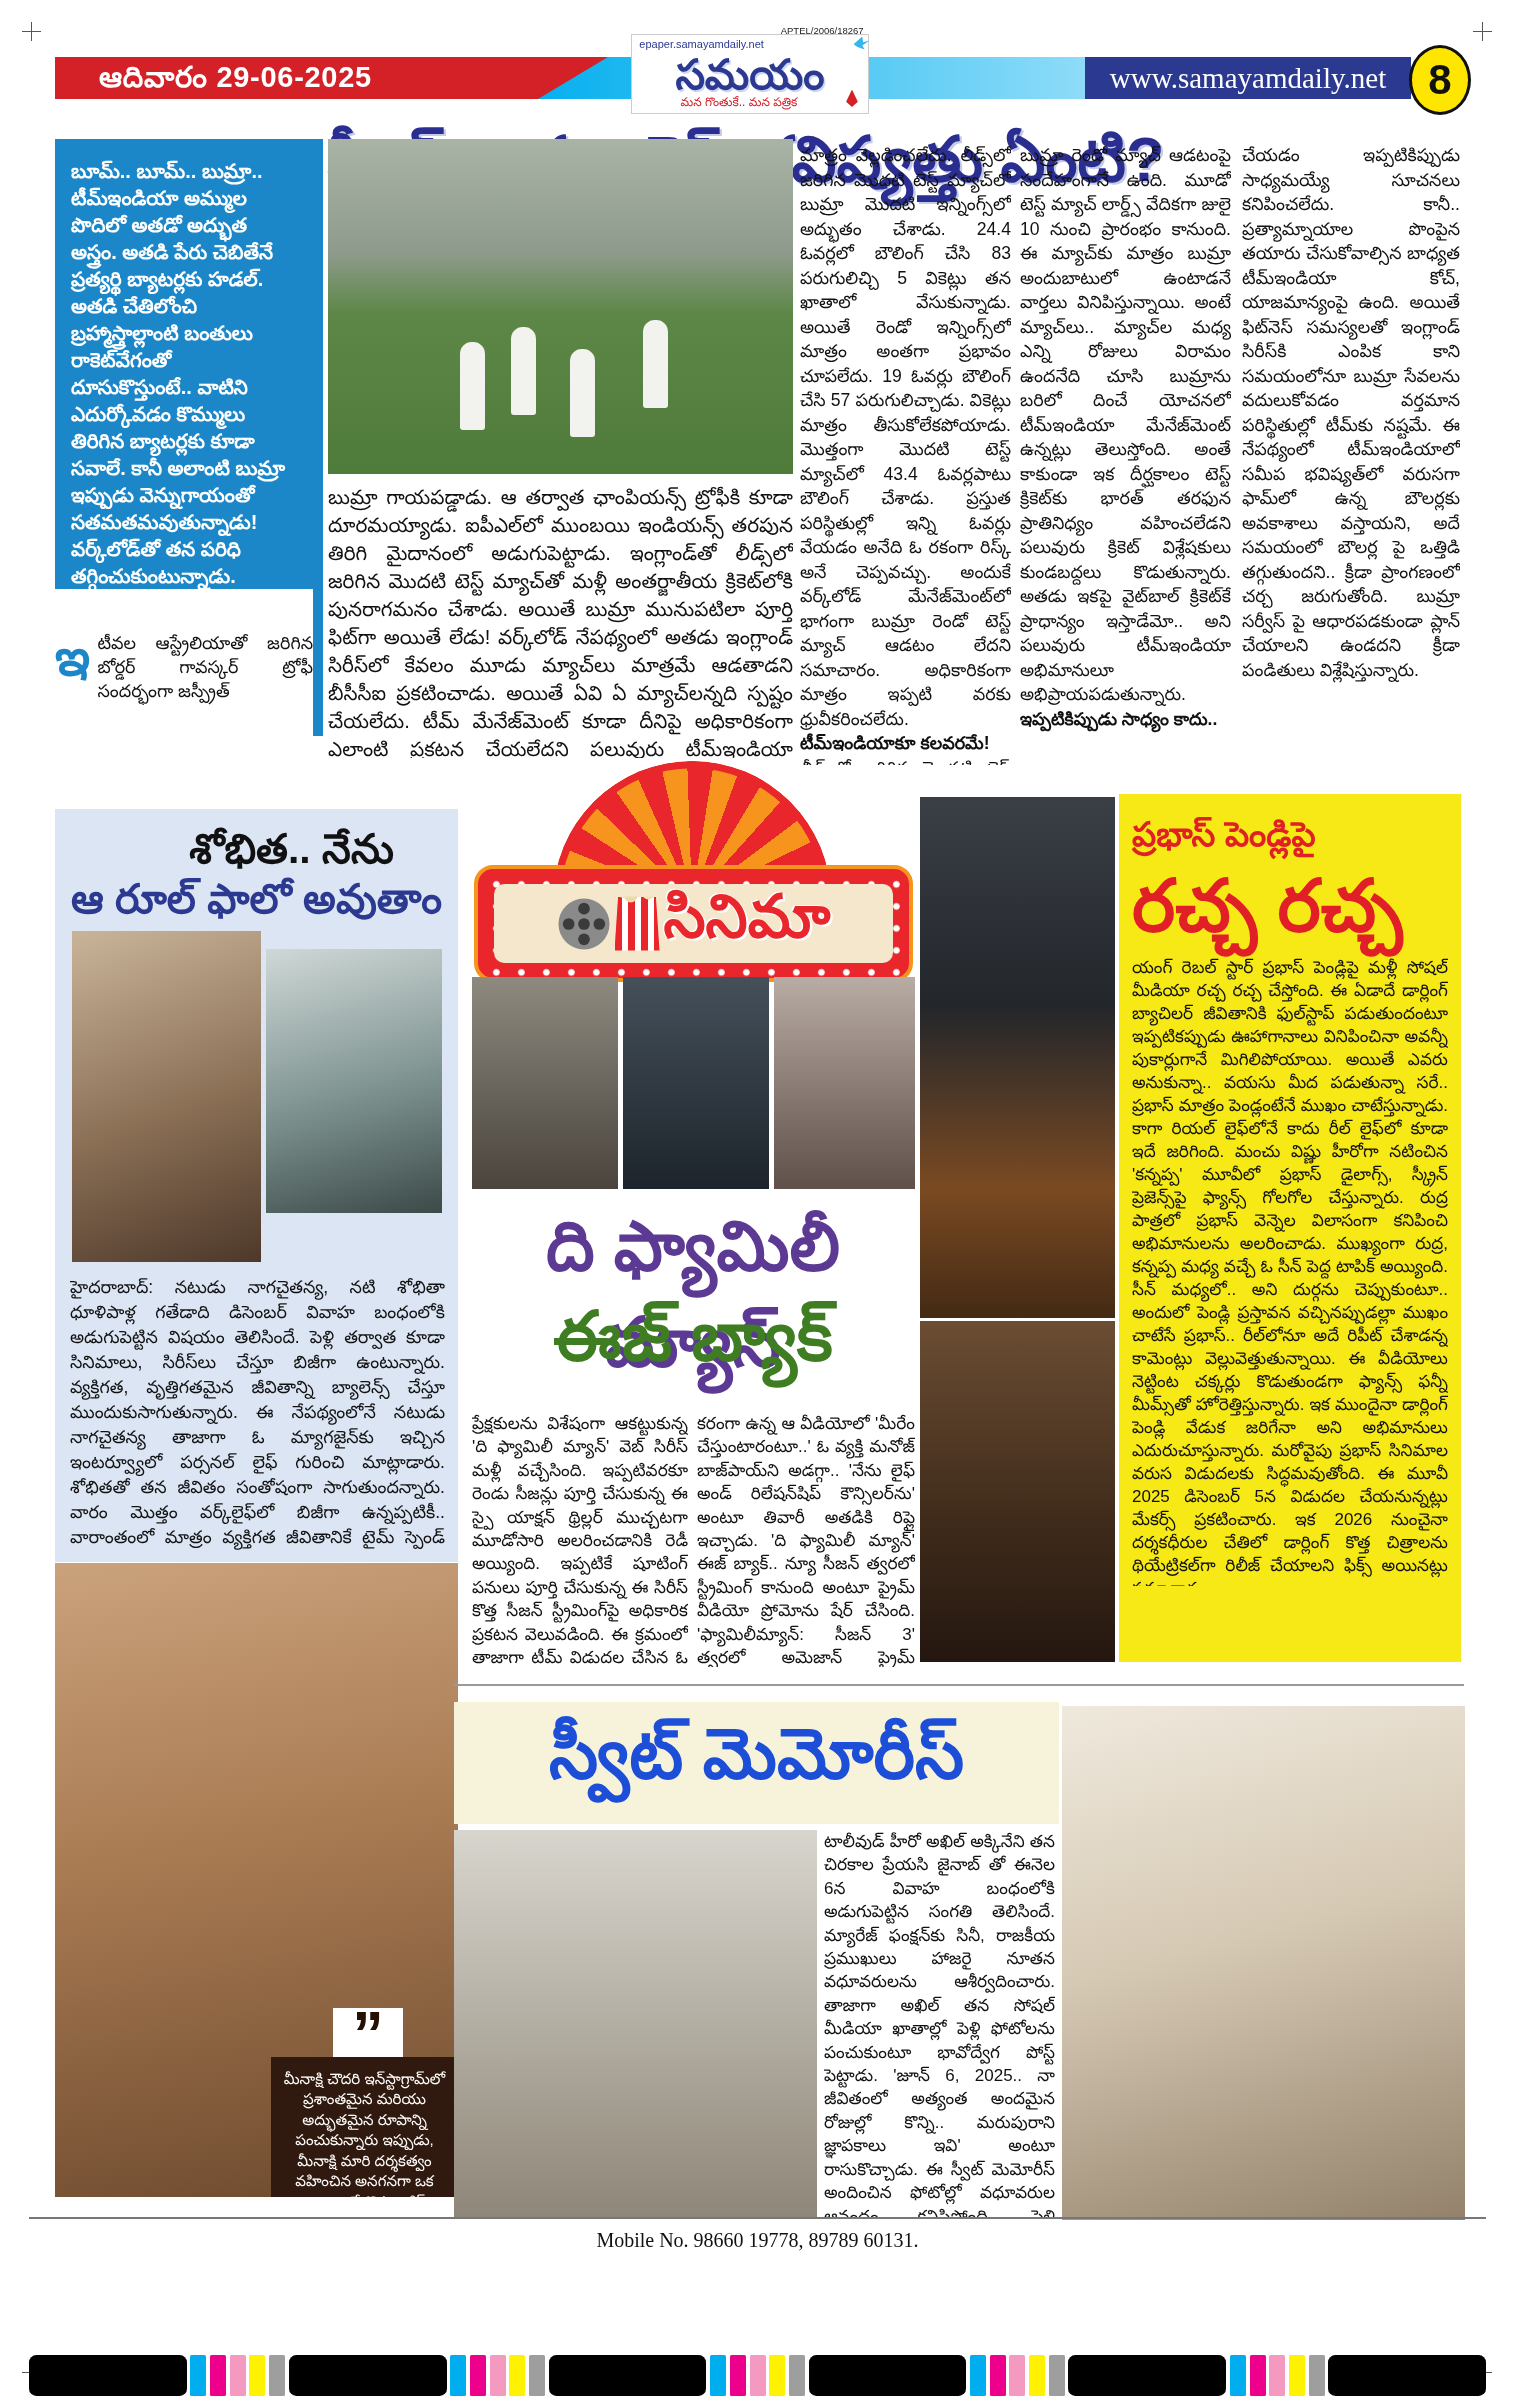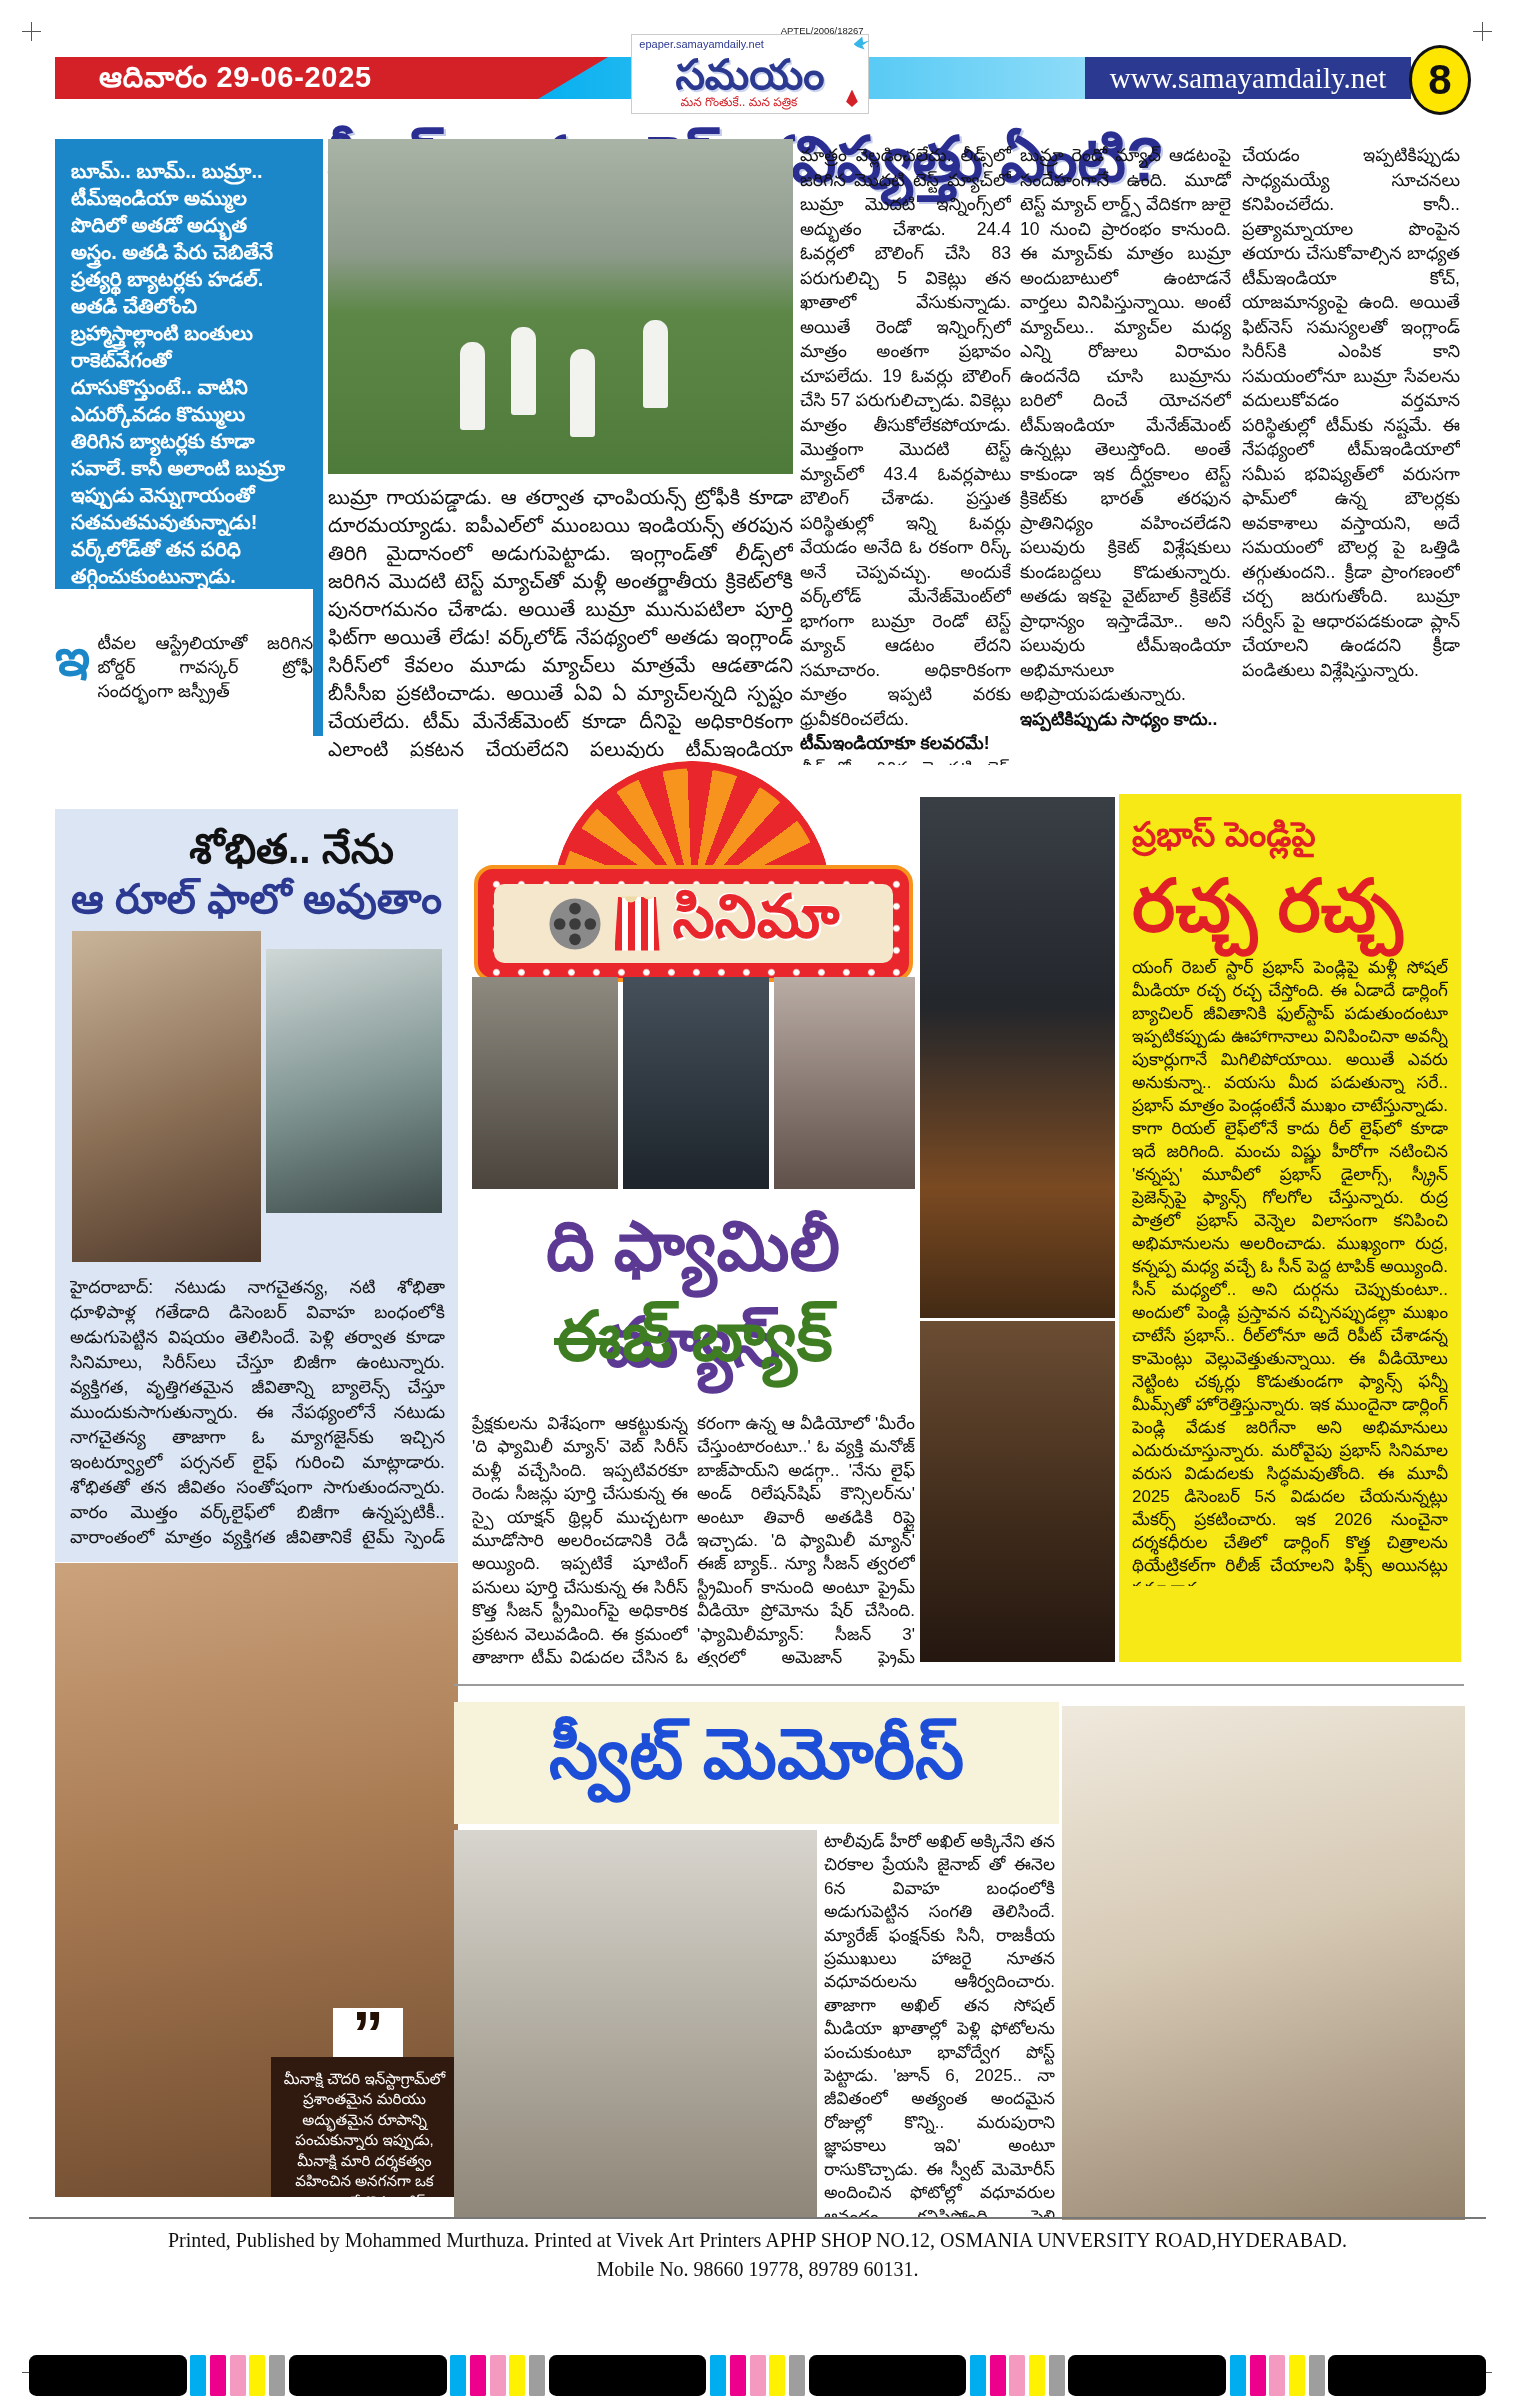--- a/index.html
+++ b/index.html
@@ -50,21 +50,21 @@
   
   .fan{left:553px;top:761px;width:278px;height:139px;border-radius:278px 278px 0 0;overflow:hidden;}
   .fan-inner{position:absolute;left:0;top:0;width:278px;height:278px;border-radius:50%;
       background:repeating-conic-gradient(from -90deg,#e8262c 0 11deg,#f7941d 11deg 22deg);
       box-shadow:inset 0 0 0 7.3px #e8262c;}
   .fan-hole{position:absolute;left:110px;top:110px;width:59px;height:59px;border-radius:50%;background:#fff;border:7.3px solid #e8262c;box-sizing:border-box;}
   .marq{left:474px;top:865px;width:439px;height:117px;background:#e8262c;border-radius:19px;
         border:4.4px solid #f7941d;box-sizing:border-box;
         background-image:radial-gradient(circle,#fff 2.9px,rgba(255,255,255,0) 3.7px);background-size:25px 22px;background-position:5.9px 4.4px;}
   .marq-in{position:absolute;left:16px;top:14.6px;right:16px;bottom:14.6px;background:#f5e7cc;border-radius:10.2px;
-        display:flex;align-items:center;justify-content:center;gap:13px;}
+        display:flex;align-items:center;justify-content:center;gap:4px;}
   .cinema-word{font-size:60px;font-weight:bold;color:#e8262c;text-shadow:2.2px 2.2px 0 #fff,-1.5px -1.5px 0 #fff;}
   .reel{width:54px;height:54px;}
   .popcorn{width:45px;height:54px;background:repeating-linear-gradient(90deg,#e8262c 0 6.6px,#fff 6.6px 13px);
       clip-path:polygon(8% 0,92% 0,100% 100%,0 100%);position:relative;}
   .popcorn:before{content:"";position:absolute;left:2.9px;top:-11.7px;width:13px;height:13px;border-radius:50%;
       background:#f3e2b4;box-shadow:13px -2.9px 0 #f3e2b4,25px 1.5px 0 #f3e2b4,7.3px 4.4px 0 #efd9a5;}
   
   .feat-left{left:55px;top:809px;width:403px;height:753px;background:#dbe5f3;}
   .sho-h1{left:55px;top:826px;width:403px;text-align:center;font-size:41px;font-weight:bold;color:#111;padding-left:35px;}
   .sho-h2{left:55px;top:876px;width:403px;text-align:center;font-size:41px;font-weight:bold;color:#2b3990;}
@@ -229,21 +229,20 @@
   <div class="abs divider"></div>
   <div class="abs cream-box">
     <div class="sweet-h">స్వీట్ మెమోరీస్</div>
   </div>
   <div class="abs ph-wed1"></div>
   <div class="abs body-col sweet-body hid just">టాలీవుడ్ హీరో అఖిల్ అక్కినేని తన చిరకాల ప్రేయసి జైనాబ్ తో ఈనెల 6న వివాహ బంధంలోకి అడుగుపెట్టిన సంగతి తెలిసిందే. మ్యారేజ్ ఫంక్షన్‌కు సినీ, రాజకీయ ప్రముఖులు హాజరై నూతన వధూవరులను ఆశీర్వదించారు. తాజాగా అఖిల్ తన సోషల్ మీడియా ఖాతాల్లో పెళ్లి ఫోటోలను పంచుకుంటూ భావోద్వేగ పోస్ట్ పెట్టాడు. 'జూన్ 6, 2025.. నా జీవితంలో అత్యంత అందమైన రోజుల్లో కొన్ని.. మరుపురాని జ్ఞాపకాలు ఇవి' అంటూ రాసుకొచ్చాడు. ఈ స్వీట్ మెమోరీస్ అందించిన ఫోటోల్లో వధూవరుల ఆనందం కనిపిస్తోంది. పెళ్లి వేడుకలోని ప్రతి ఘట్టాన్ని గుర్తు చేసుకుంటూ అభిమానులతో పంచుకున్నాడు. ఈ ఫోటోలకు నెటిజన్లు లైక్స్, కామెంట్లతో ప్రేమను కురిపిస్తున్నారు.</div>
   <div class="abs ph-wed2"></div>
 
   <div class="abs foot-rule"></div>
   <div class="abs footer">
-    <div>Printed, Published by Mohammed Murthuza. Printed at Vivek Art Printers APHP SHOP NO.12, OSMANIA UNVERSITY ROAD,HYDERABAD.</div>
     <div>Mobile No. 98660 19778, 89789 60131.</div>
   </div>
 
   <div class="abs printbar" id="printbar">
       <div class="pb-seg" style="flex: 1 1 132px; background: rgb(0, 0, 0);"></div>
       <div class="pb-seg" style="flex: 0 0 16px; background: rgb(0, 174, 239); border-radius: 1.5px;"></div>
       <div class="pb-seg" style="flex: 0 0 16px; background: rgb(236, 0, 140); border-radius: 1.5px;"></div>
       <div class="pb-seg" style="flex: 0 0 16px; background: rgb(244, 154, 193); border-radius: 1.5px;"></div>
       <div class="pb-seg" style="flex: 0 0 16px; background: rgb(255, 242, 0); border-radius: 1.5px;"></div>
       <div class="pb-seg" style="flex: 0 0 16px; background: rgb(158, 158, 158); border-radius: 1.5px;"></div>

